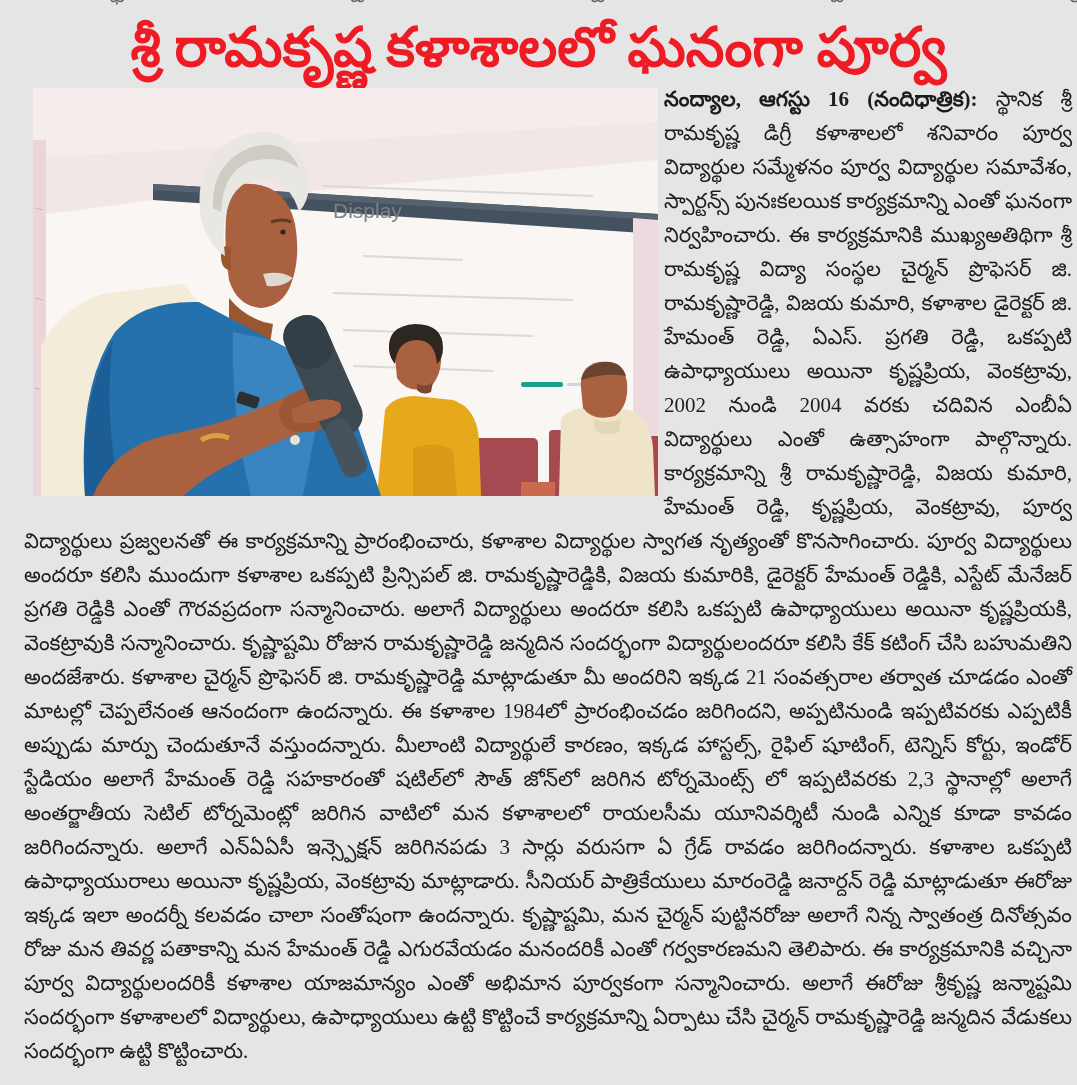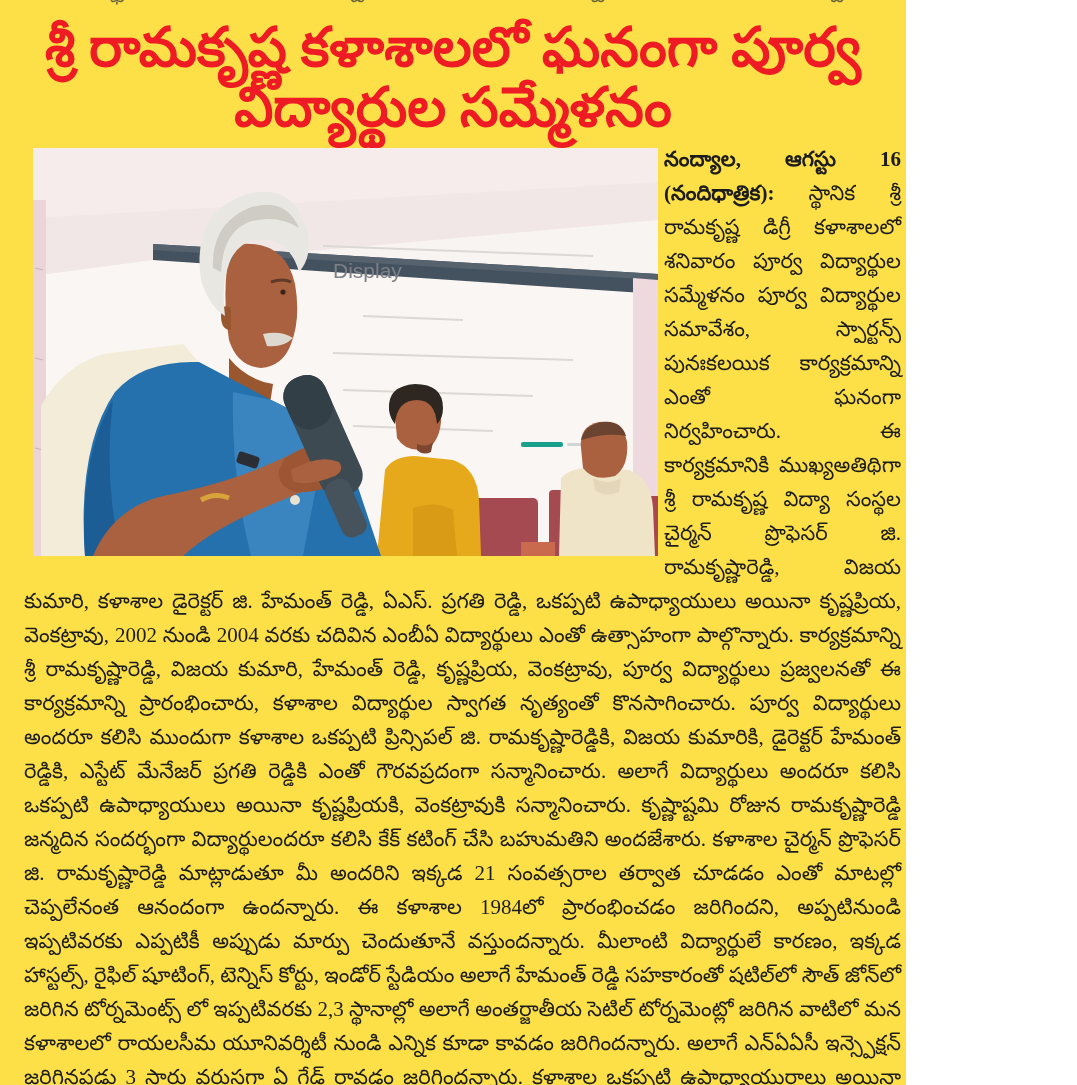--- a/index.html
+++ b/index.html
@@ -1,21 +1,21 @@
 <!DOCTYPE html>
 <html><head>
 <meta charset="utf-8">
 <style>
   html,body{margin:0;padding:0;}
   body{
     width:1077px;height:1085px;background:#ffffff;overflow:hidden;
     font-family:"Liberation Serif", serif;
     -webkit-font-smoothing:antialiased;
   }
-  .page{position:relative;width:906px;height:1085px;background:#fde047;}
+  .page{position:relative;width:1077px;height:1085px;background:#e5e5e5;}
 
   
   .top-fragments{
     height:14px;overflow:hidden;position:relative;
   }
   .top-fragments .frag{
     position:absolute;top:-16px;left:0;width:100%;
     font-size:20px;color:#3a3a3a;opacity:.75;
     letter-spacing:110px;white-space:nowrap;padding-left:110px;
   }
@@ -56,21 +56,20 @@
 <body>
 
 <div class="page">
 
   <div class="top-fragments">
     <div class="frag">ఖ డ ట పి క చ చ ట</div>
   </div>
 
   <h1 class="headline" style="color:#ee1b24;">
     <span class="hl-line">శ్రీ రామకృష్ణ కళాశాలలో ఘనంగా పూర్వ</span>
-    <span class="hl-line">విద్యార్థుల సమ్మేళనం</span>
   </h1>
 
   <div class="article">
 
     <div class="photo-wrap">
       <svg viewBox="0 0 625 408" xmlns="http://www.w3.org/2000/svg">
 
         <rect x="0" y="0" width="625" height="408" fill="#f8f4f1"></rect>
 
         <path d="M0,0 H625 V72 L0,128 Z" fill="#f2e7e7"></path>

